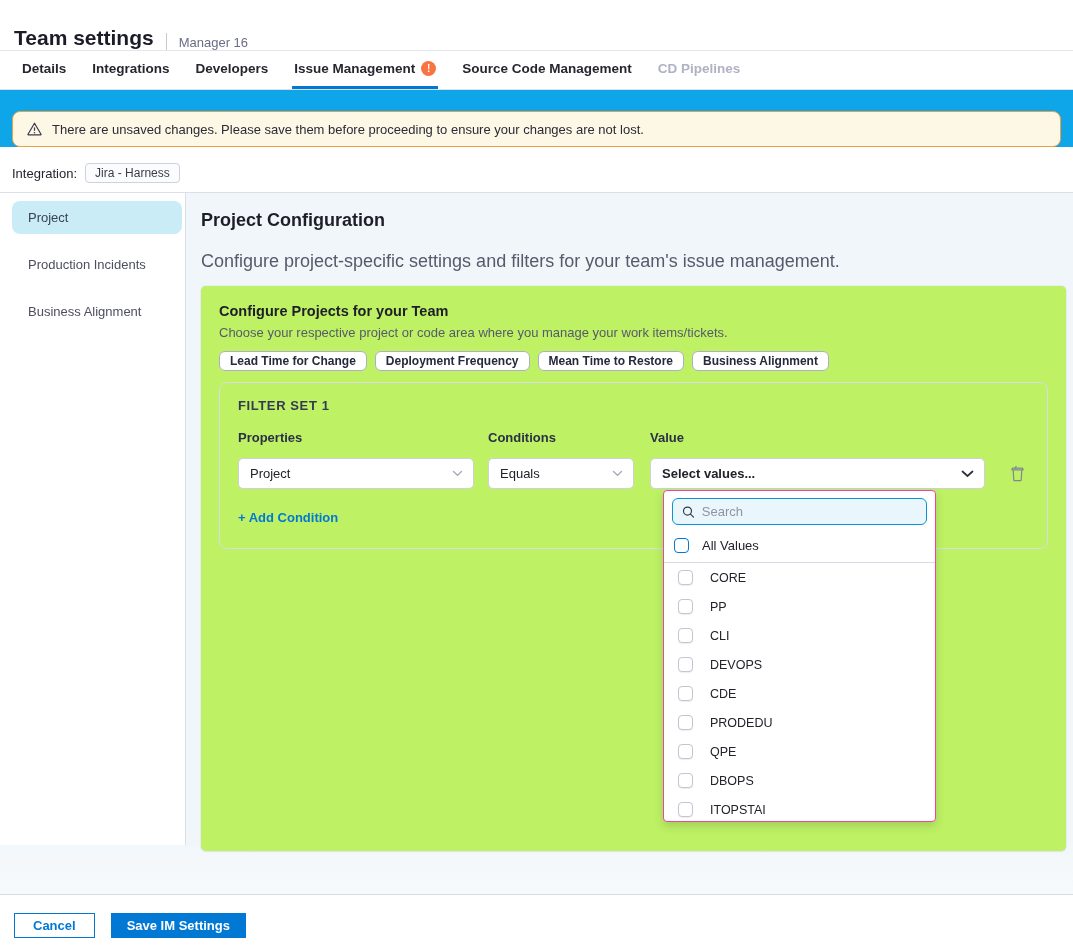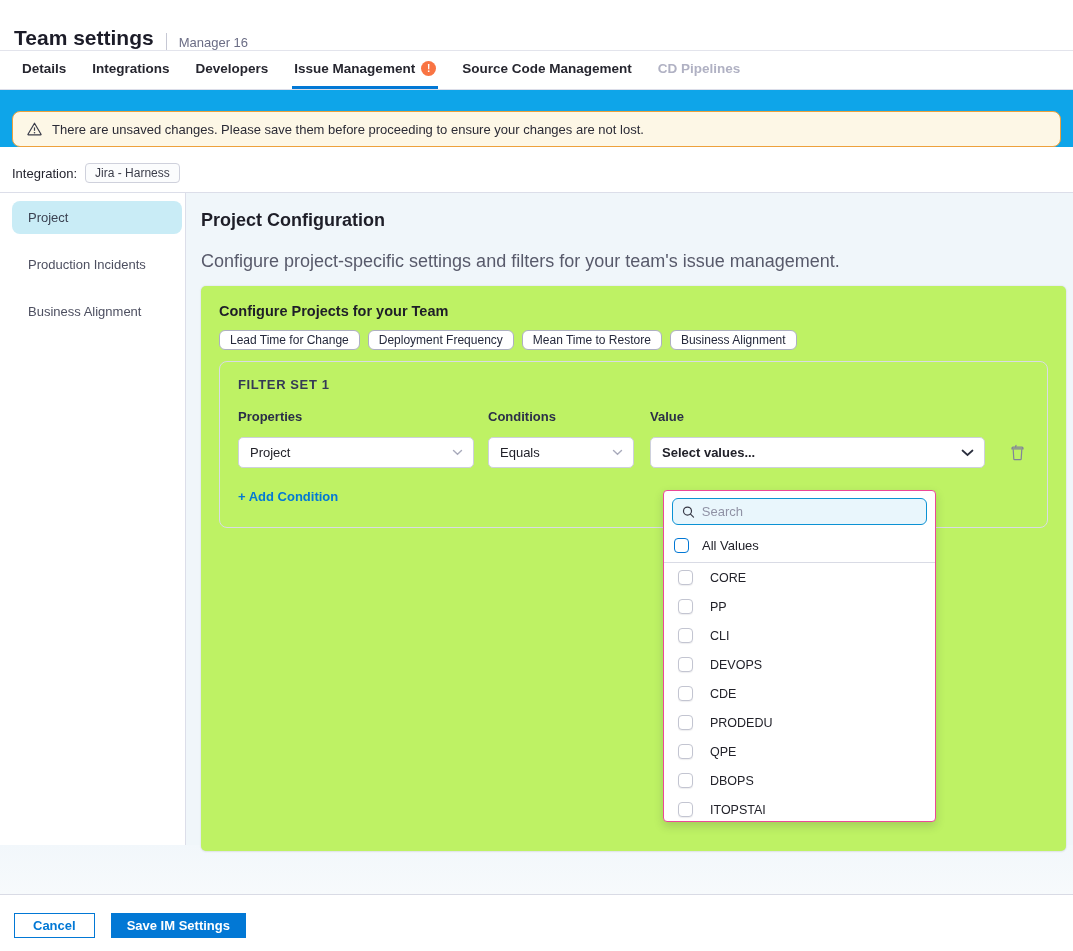--- a/index.html
+++ b/index.html
@@ -60,21 +60,21 @@
   .content-title { font-size:18px; font-weight:bold; color:#1e1e28; }
   .content-sub { font-size:18px; color:#585a6b; margin-top:20px; }
   
   .card {
     margin-top:14px; height:565px; background:#bef264; border-radius:5px;
     box-shadow:0 0 2px rgba(96,97,112,.2), 0 1px 2px rgba(40,41,61,.06);
     padding:17px 18px;
   }
   .card-title { font-size:14.5px; font-weight:bold; color:#1e1e28; }
   .card-sub { font-size:13px; color:#585a6b; margin-top:6px; }
-  .chips { display:flex; gap:8px; margin-top:11px; }
+  .chips { display:flex; gap:8px; margin-top:11px;font-weight:bold; }
   .chip {
     border:1px solid #aeb0c2; border-radius:6px; background:#fff;
     padding:2px 10px; font-size:12px; color:#25293c; white-space:nowrap;
   }
   .filter-box { margin-top:11px; border:1px solid #d9dbe5; border-radius:8px; padding:15px 18px 22px 18px; }
   .filter-title { font-size:13px; font-weight:bold; letter-spacing:.6px; color:#343a55; }
   .cols { display:flex; margin-top:17px; }
   .col-prop { width:236px; margin-right:14px; }
   .col-cond { width:146px; margin-right:16px; }
   .col-val  { width:335px; margin-right:20px; }
@@ -183,20 +183,21 @@
         <span>Business Alignment</span>
       </div>
     </div>
 
     <div class="content">
       <div class="content-title">Project Configuration</div>
       <div class="content-sub">Configure project-specific settings and filters for your team's issue management.</div>
 
       <div class="card">
         <div class="card-title">Configure Projects for your Team</div>
+        <div class="card-sub">Choose your respective project or code area where you manage your work items/tickets.</div>
 
         <div class="chips">
           <span class="chip">Lead Time for Change</span>
           <span class="chip">Deployment Frequency</span>
           <span class="chip">Mean Time to Restore</span>
           <span class="chip">Business Alignment</span>
         </div>
 
         <div class="filter-box">
           <div class="filter-title">FILTER SET 1</div>

